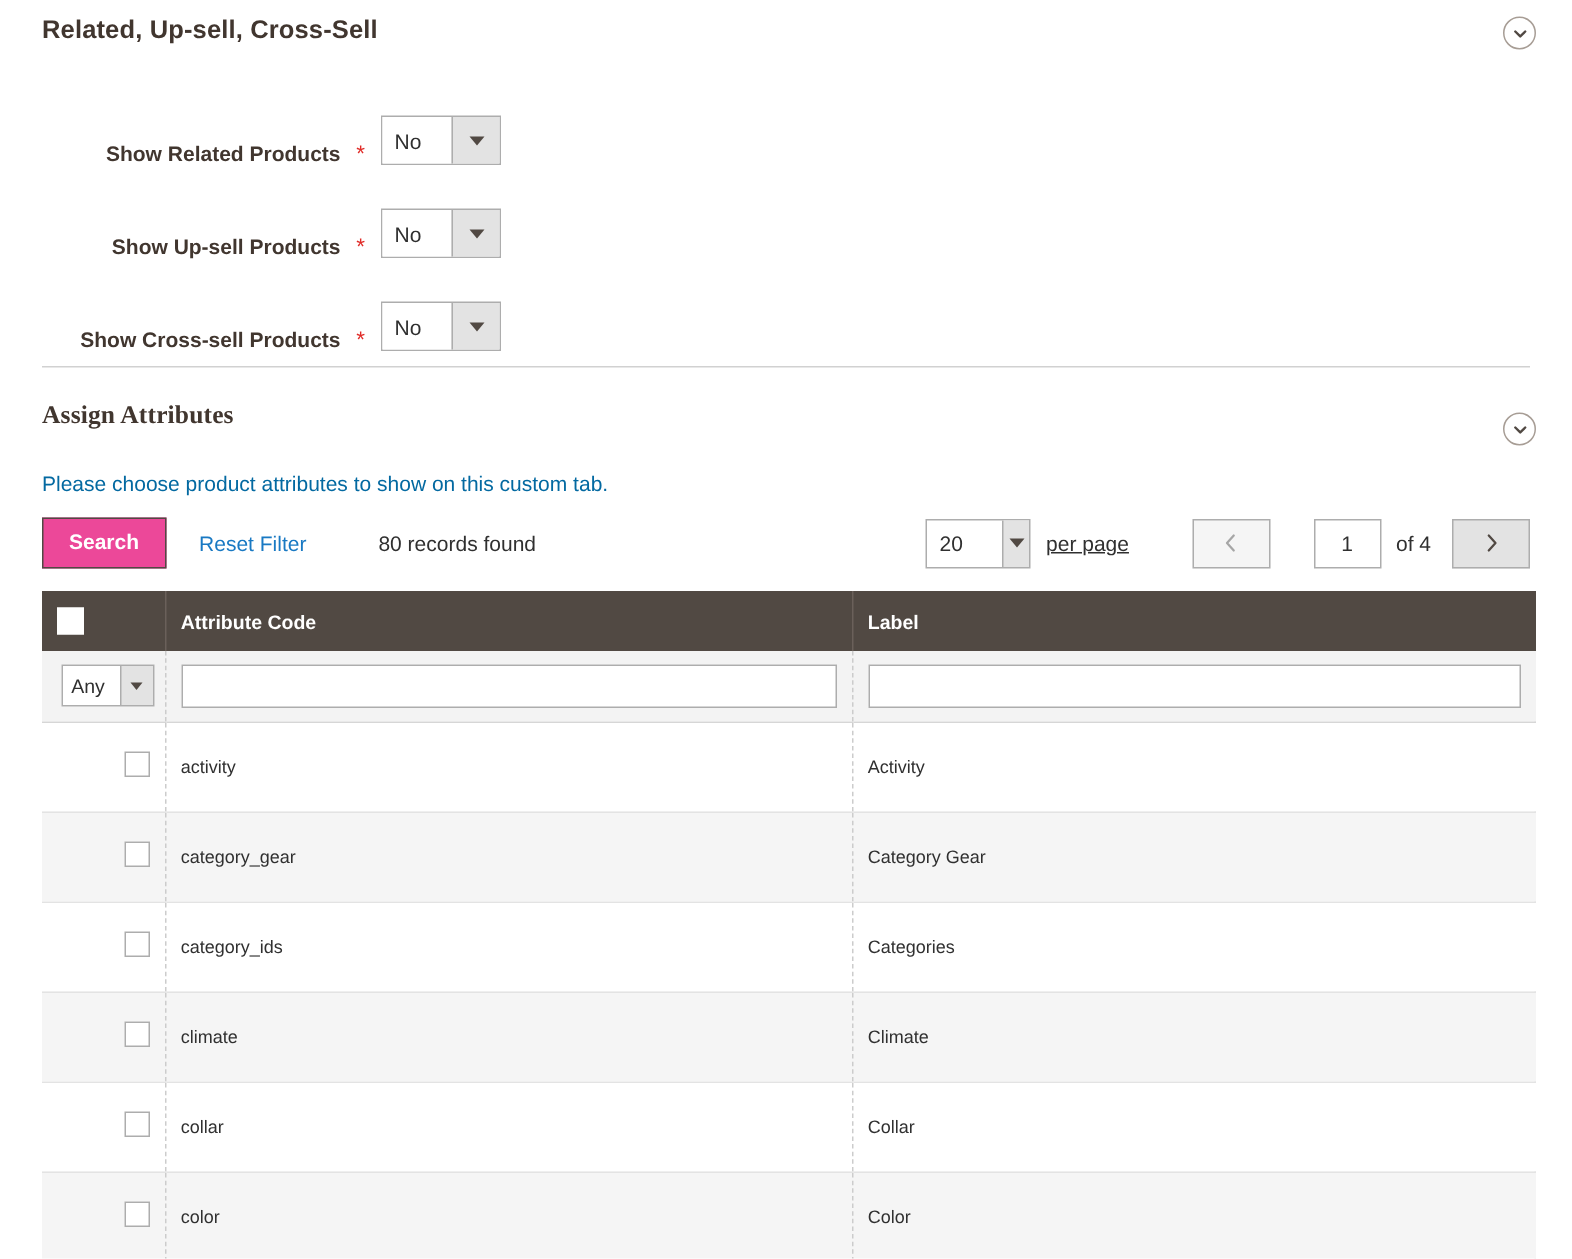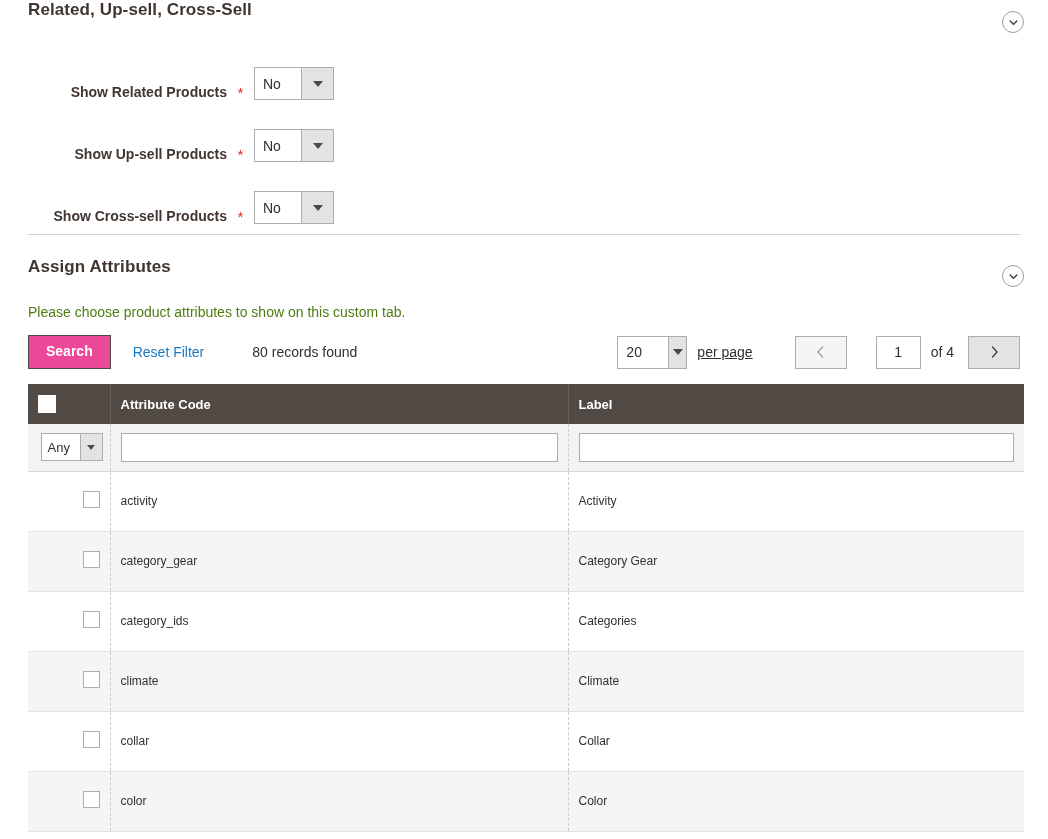--- a/index.html
+++ b/index.html
@@ -41,21 +41,21 @@
     border: 1px solid #a79d95;
     display: flex;
     align-items: center;
     justify-content: center;
     cursor: pointer;
     background: #ffffff;
   }
   .collapse-toggle svg { display: block; }
 
   
-  #related-section { }
+  #related-section { padding-top: 10px; }
   #related-section .section-title { font-size: 17px; }
   #related-toggle { top: 11px; }
 
   .field-row {
     display: flex;
     align-items: flex-end;
     height: 62px;
   }
   .field-label {
     width: 199px;
@@ -107,27 +107,27 @@
     border-top: 6px solid #514943;
   }
 
   .hr-divider {
     margin: 0 28px;
     border: 0;
     border-top: 1px solid #d1d1d1;
   }
 
   
-  #assign-section { padding-top: 0; }
+  #assign-section { padding-top: 0; font-family: Liberation Serif, serif; }
   #assign-toggle { top: 8px; }
 
   .help-text {
     padding: 0 28px;
     font-size: 14px;
-    color: #4d7c0f;
+    color: #0369a1;
   }
 
   .toolbar {
     position: relative;
     height: 46px;
     margin: 0 28px;
     display: flex;
     align-items: center;
   }
   .btn-search {

